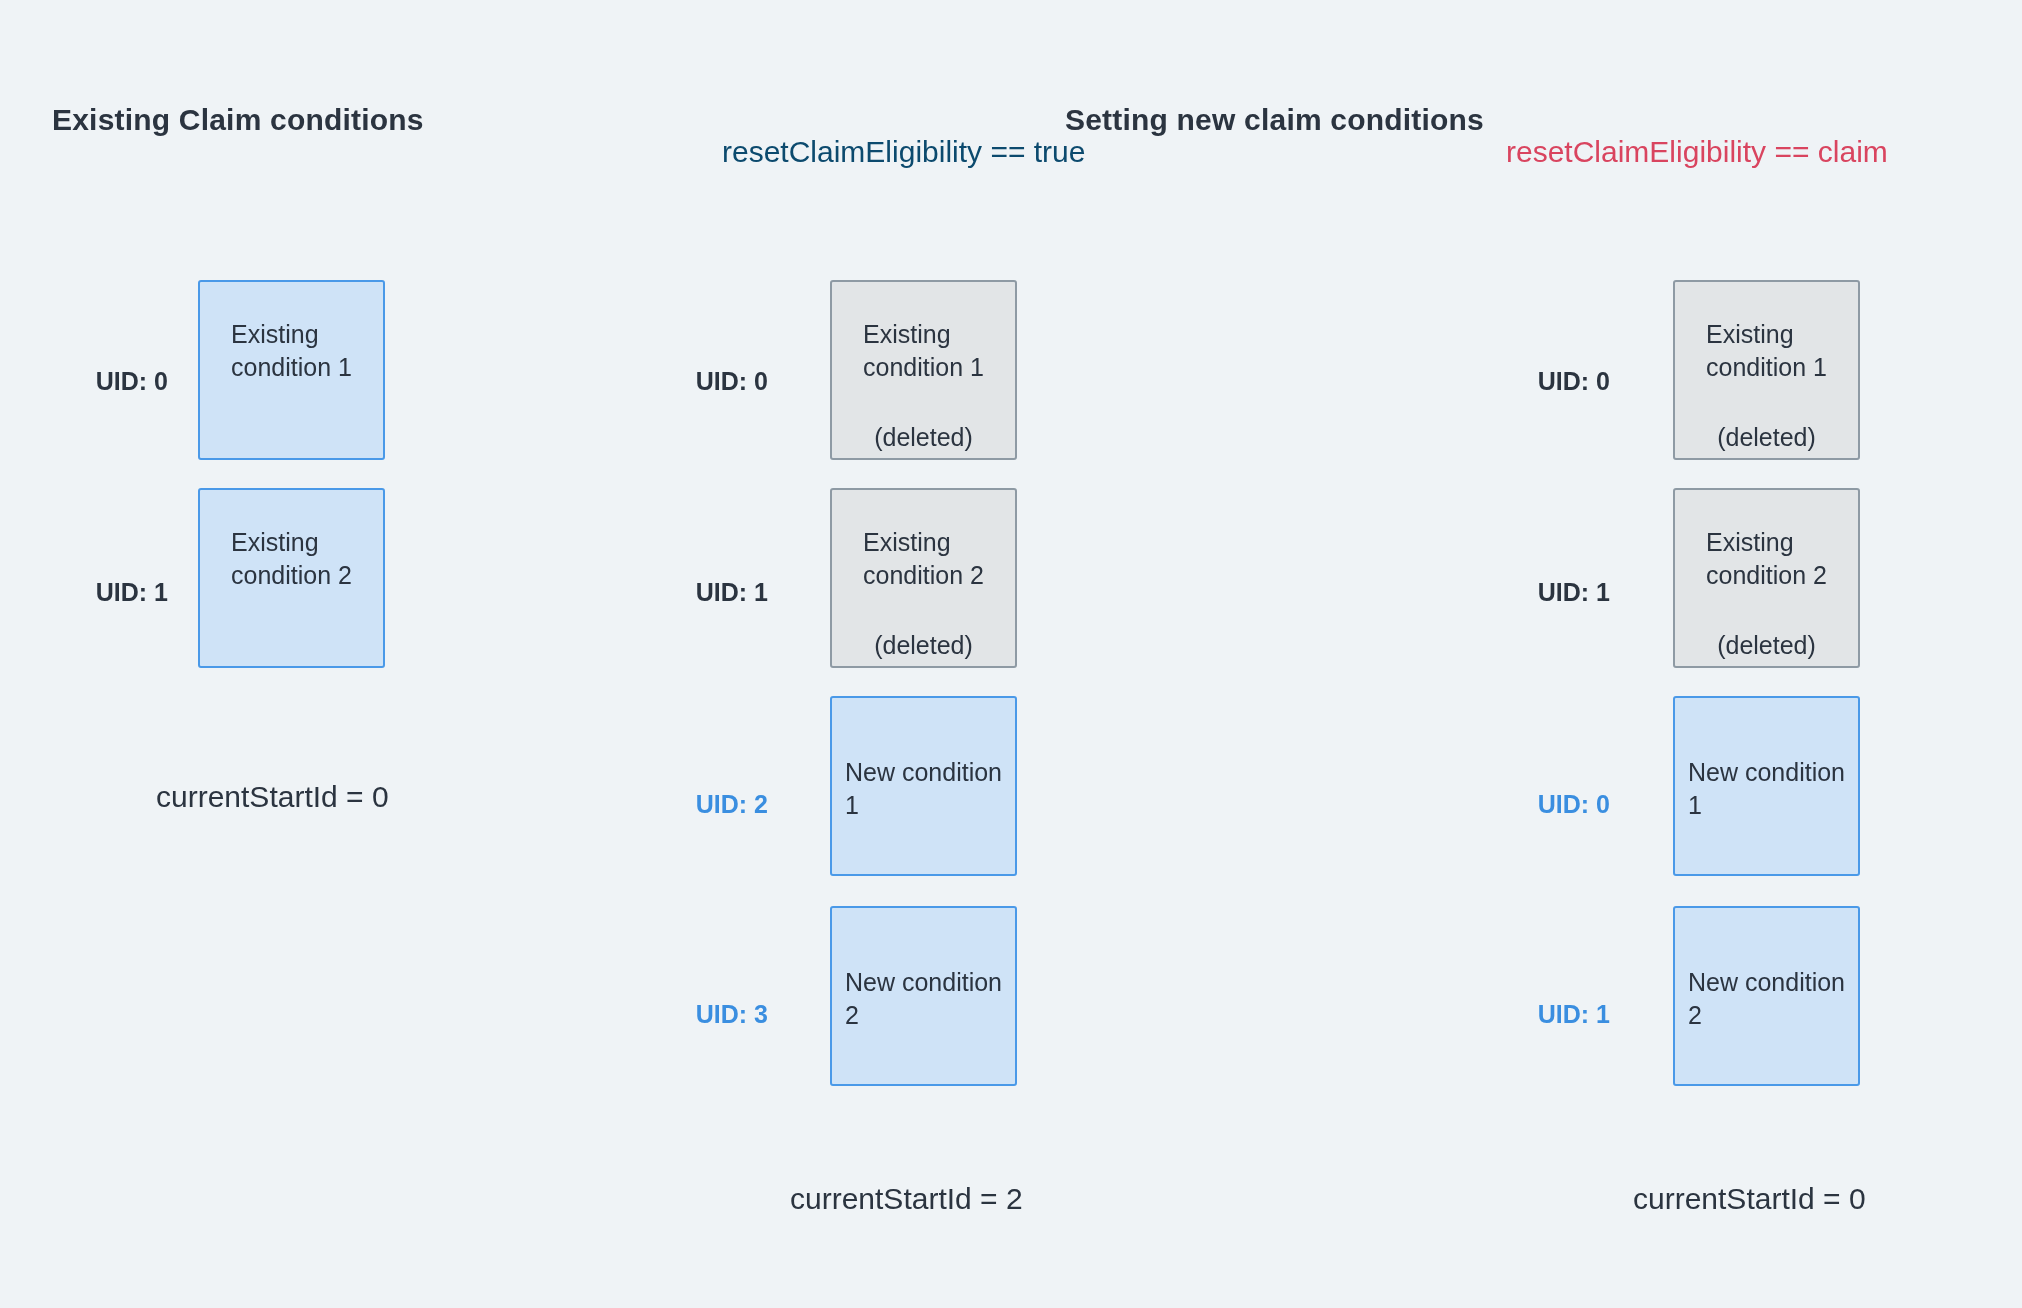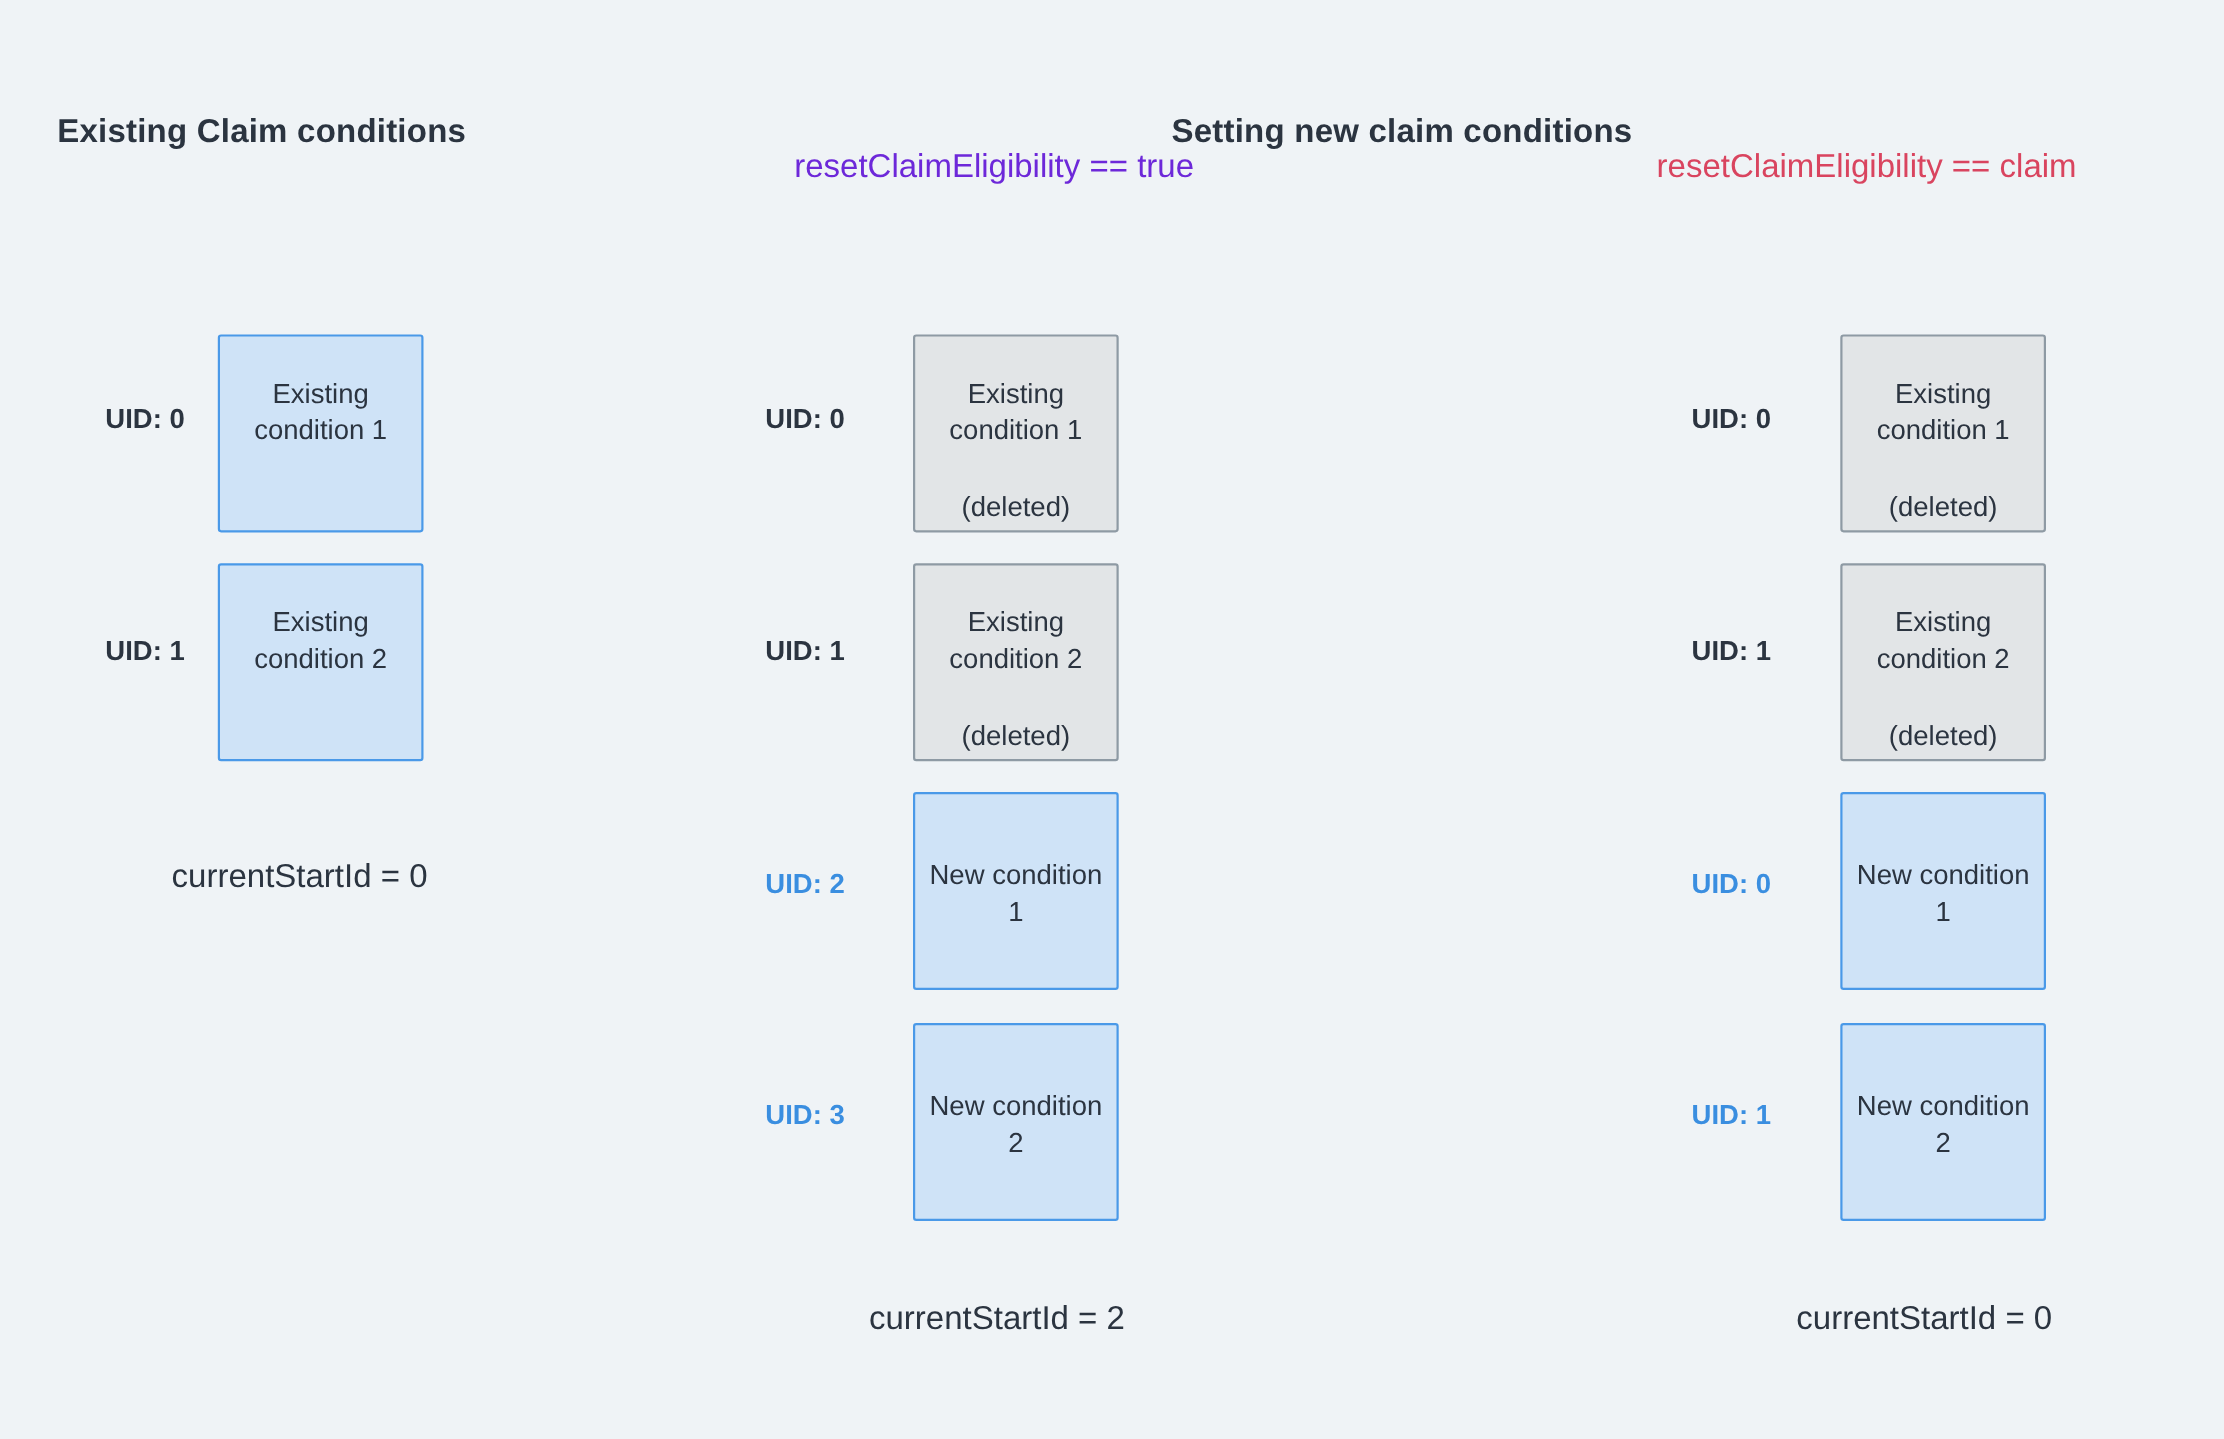--- a/index.html
+++ b/index.html
@@ -33,38 +33,37 @@
   #heading-left  { left: 52px;  top: 59px; }
   #heading-right { left: 1065px; top: 59px; }
 
   
   .cond-label {
     position: absolute;
     font-size: 30px;
     font-weight: normal;
     white-space: nowrap;
   }
-  #cond-true  { left: 722px;  top: 135px; color: #6d28d9; }
+  #cond-true  { left: 722px;  top: 135px; color: #0c4a6e; }
   #cond-false { left: 1506px; top: 135px; color: #d9445f; }
 
   
   .node {
     position: absolute;
     box-sizing: border-box;
     border-radius: 3px;
     display: flex;
     flex-direction: column;
     align-items: center;
     justify-content: flex-start;
     padding-top: 36px;
     font-size: 25px;
     line-height: 1.33;
-    text-align: center;
+    text-align: left;
     color: #2b3440;
-    margin-top: 24px;
   }
   .node.blue {
     background: #cfe3f7;
     border: 2px solid #4a99e8;
   }
   .node.grey {
     background: #e2e5e7;
     border: 2px solid #8e9aa4;
   }
   .node .title {

